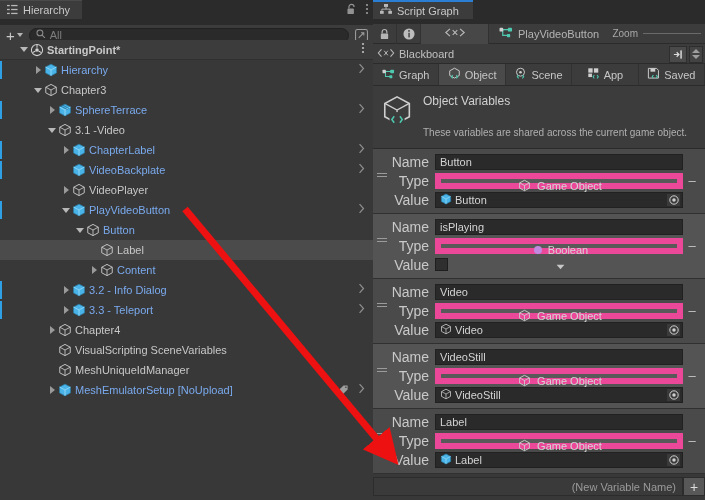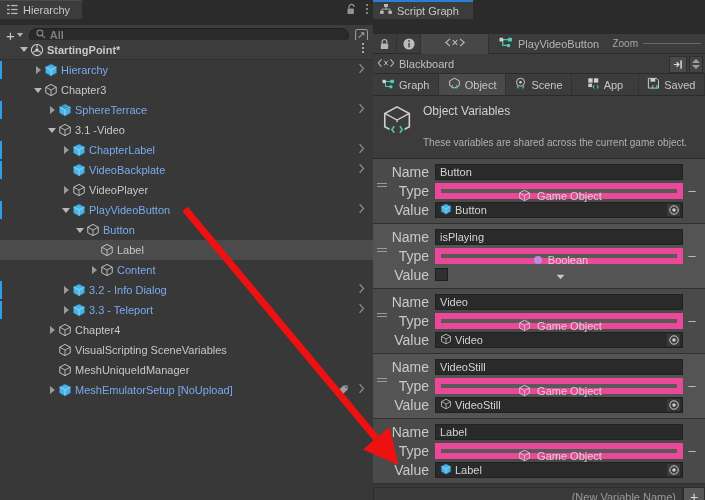--- a/index.html
+++ b/index.html
@@ -41,21 +41,21 @@
     gap: 4px; border-bottom: 1px solid #2b2b2b;
   }
   .plus-btn { display: flex; align-items: center; gap: 2px; padding: 0 2px; color: #c9c9c9; }
   .plus-glyph { font-size: 15px; line-height: 13px; font-weight: 300; }
   .tri-down { width: 0; height: 0; border-left: 3.5px solid transparent; border-right: 3.5px solid transparent; border-top: 4px solid #b4b4b4; }
   .search-box {
     flex: 1; height: 15px; background: #2a2a2a; border: 1px solid #212121;
     border-radius: 8px; display: flex; align-items: center; padding: 0 6px; gap: 4px;
     color: #7d7d7d;
   }
-  .search-box .txt { font-size: 11px; color: #7e7e7e; font-weight: bold; }
+  .search-box .txt { font-size: 11px; color: #7e7e7e; }
   .tb-right-btn { width: 16px; height: 15px; display:flex; align-items:center; justify-content:center; }
   .h-list { position: absolute; top: 40px; left: 0; right: 0; bottom: 0; background: #383838; }
   .hrow {
     position: relative; height: 20px; display: flex; align-items: center;
     padding-left: 4px; white-space: nowrap;
   }
   .hrow.root { background: #3c3c3c; border-bottom: 1px solid #303030; font-weight: bold; color: #d2d2d2; }
   .hrow.selected { background: #4b4b4b; }
   .hrow .marker { position: absolute; left: 0; top: 1px; width: 2px; height: 18px; background: #30a0e6; }
   .twisty { width: 12px; display: inline-flex; justify-content: center; align-items: center; flex: 0 0 12px; }
@@ -66,21 +66,21 @@
   .label.prefab { color: #7aaaee; }
   .label.plain { color: #c8c8c8; }
   .chev-right { position:absolute; right: 8px; color:#8c8c8c; font-size: 12px; }
   .tag-ico { position:absolute; right: 24px; opacity:.7; }
 
   
   #graph {
     position: absolute; left: 373px; top: 0; width: 332px; height: 500px;
     background: #383838;
   }
-  .g-tabbar { position: relative; height: 34px; background: #2b2b2b; }
+  .g-tabbar { position: relative; height: 24px; background: #2b2b2b; }
   .g-tab-active {
     position: absolute; left: 0; top: 0; height: 19px; background: #3c3c3c;
     display: flex; align-items: center; gap: 5px; padding: 0 14px 0 7px;
     border-top: 2px solid #2a7fd4; color: #c8c8c8;
   }
   .g-toolbar {
     height: 20px; background: #3c3c3c; display: flex; align-items: center;
     border-bottom: 1px solid #2b2b2b;
   }
   .g-tb-btn { width: 24px; height: 20px; display:flex; align-items:center; justify-content:center; border-right:1px solid #313131; }

